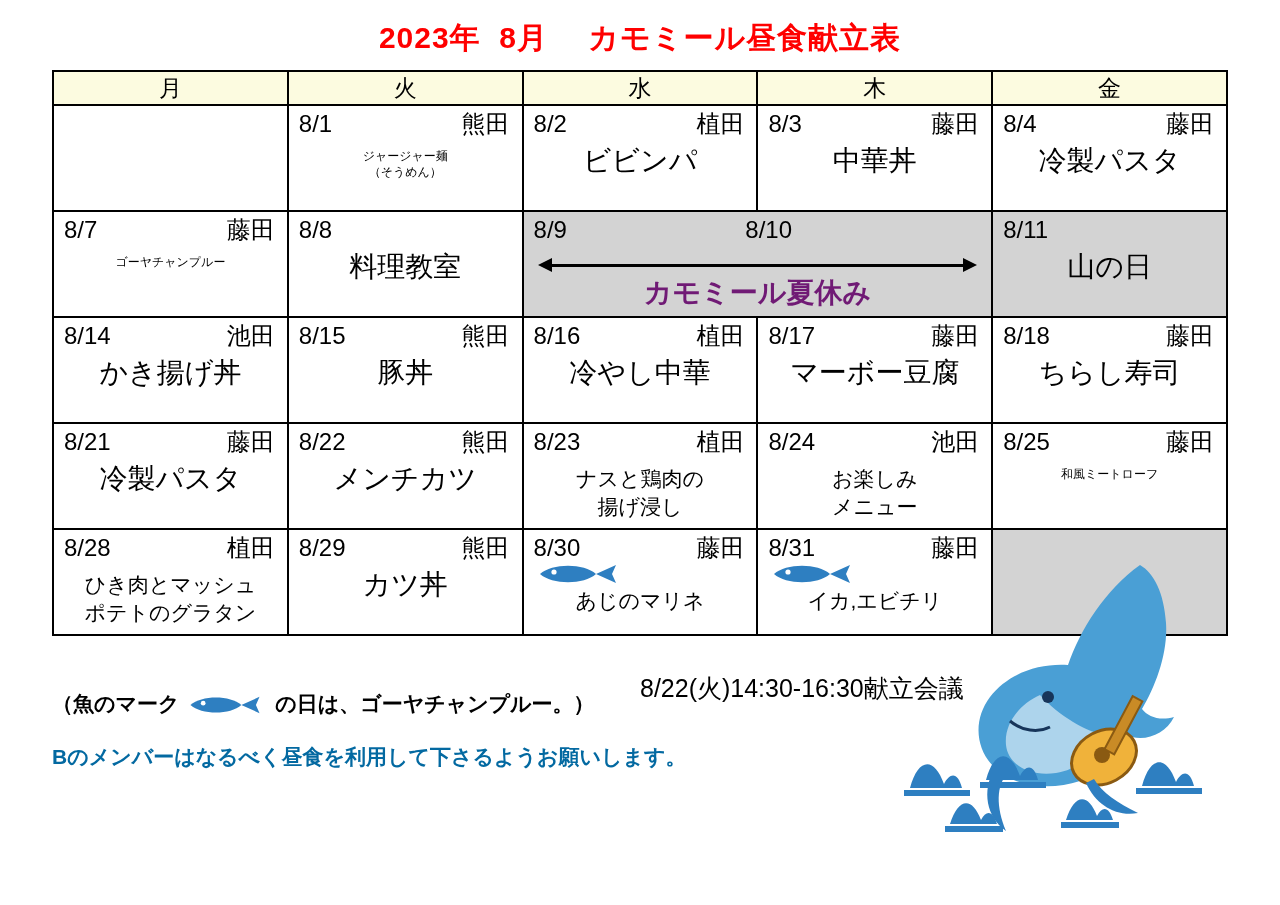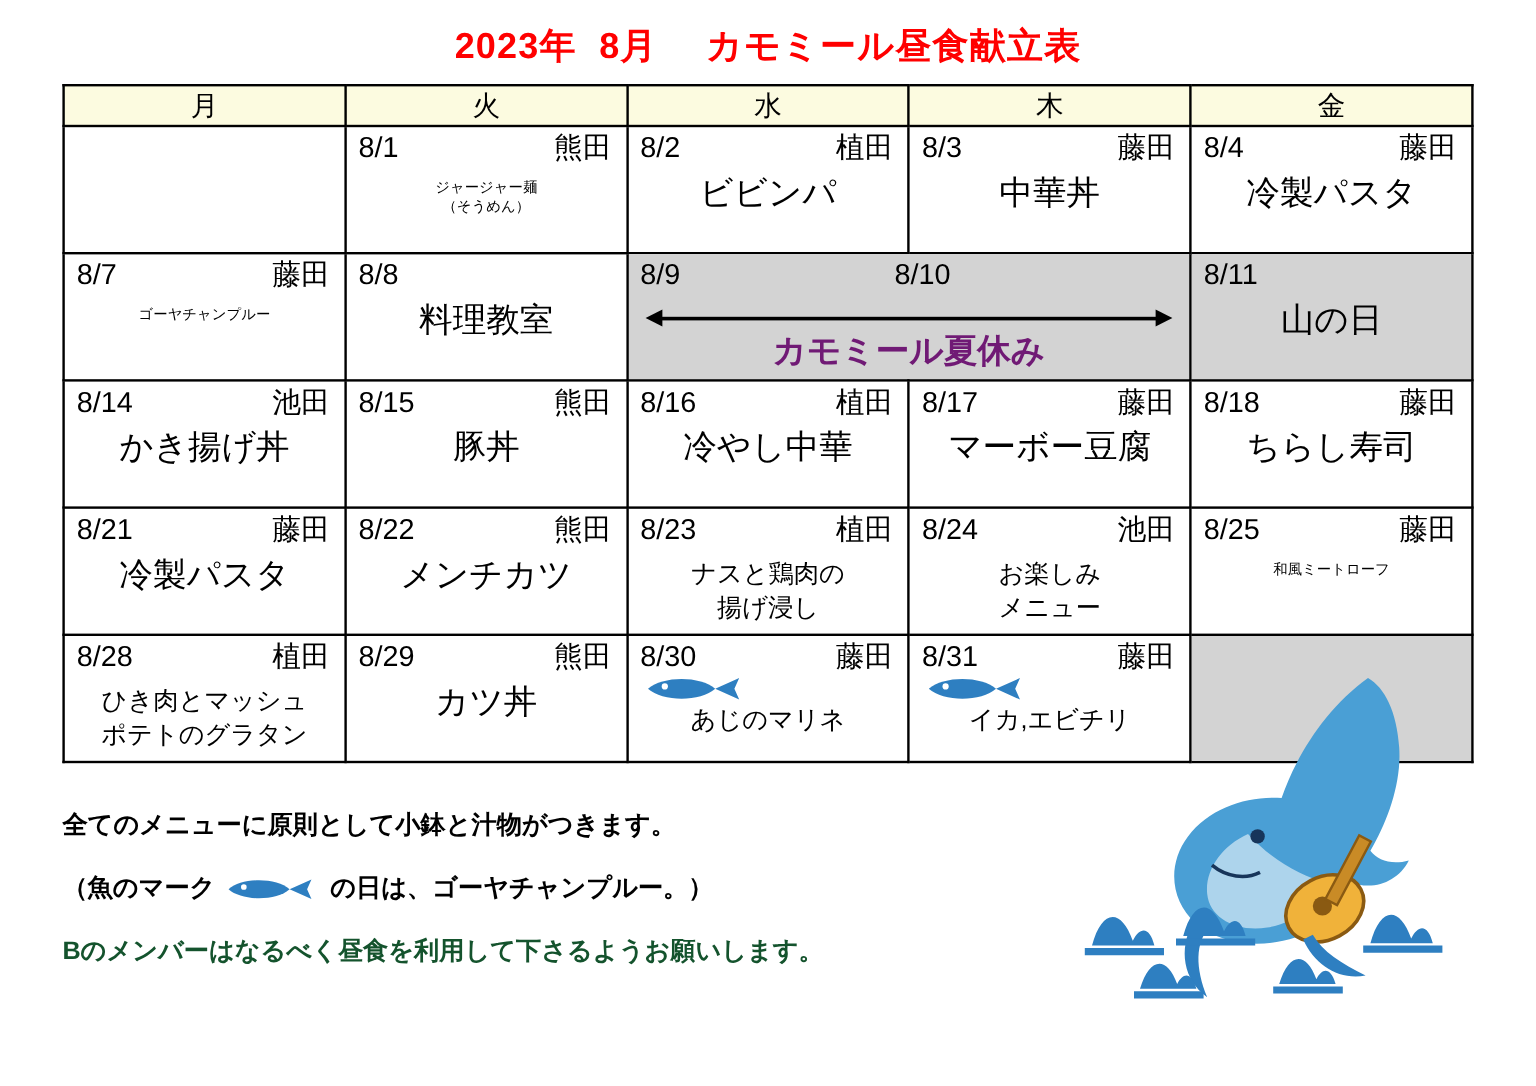--- a/index.html
+++ b/index.html
@@ -130,21 +130,21 @@
     position: absolute;
     left: 52px;
     top: 672px;
     width: 900px;
     font-size: 21px;
     font-weight: bold;
     line-height: 1.55;
   }
   .note-line { margin-bottom: 4px; white-space: nowrap; }
   .note-gap { height: 16px; }
-  .note-red { color: #14532d; }
+  .note-red { color: #0369a1; }
   .meeting {
     position: absolute;
     left: 640px;
     top: 672px;
     font-size: 25px;
     white-space: nowrap;
   }
   .dolphin {
     position: absolute;
     left: 890px;
@@ -368,35 +368,35 @@
           <div class="dish mid" style="margin-top:2px;text-align:center;">イカ,エビチリ</div>
         </td>
         <td class="cell gray">
             <div class="empty-cell"></div>
           </td>
       </tr>
     </tbody>
   </table>
 
   <div class="notes">
-    <div class="note-line">全てのメニューに原則として小鉢と汁物がつきます。</div>
     <div class="note-gap"></div>
     <div class="note-line">
       <span>（魚のマーク</span>
       <svg class="fish-icon" width="80" height="20" viewBox="0 0 80 22">
         <path d="M2 11 C14 0, 46 0, 58 11 C46 22, 14 22, 2 11 Z" fill="#2e7fc1"></path>
         <path d="M58 11 L78 2 L74 11 L78 20 Z" fill="#2e7fc1"></path>
         <circle cx="16" cy="9" r="2.6" fill="#ffffff"></circle>
       </svg>
       <span>の日は、ゴーヤチャンプルー。）</span>
     </div>
     <div class="note-gap"></div>
     <div class="note-line note-red">Bのメンバーはなるべく昼食を利用して下さるようお願いします。</div>
   </div>
 
+  <div class="meeting">8/22(火)14:30-16:30献立会議</div>
 
   <svg class="dolphin" viewBox="0 0 380 320">
 
     <path d="M250 20 C215 45, 190 85, 178 120 C150 118, 118 128, 100 152 C82 176, 86 206, 106 224 C126 242, 160 246, 190 236 C214 228, 232 212, 242 192 C258 196, 276 188, 284 172 C270 176, 258 172, 252 164 C266 140, 278 108, 276 78 C274 48, 264 28, 250 20 Z" fill="#4a9fd5"></path>
 
     <path d="M150 150 C128 160, 114 180, 116 200 C118 220, 140 232, 166 228 C190 224, 208 208, 214 190 C196 186, 170 172, 150 150 Z" fill="#ffffff" opacity="0.55"></path>
 
     <circle cx="158" cy="152" r="6" fill="#17355a"></circle>
 
     <path d="M120 176 C132 186, 148 188, 160 182" stroke="#17355a" stroke-width="3" fill="none"></path>

